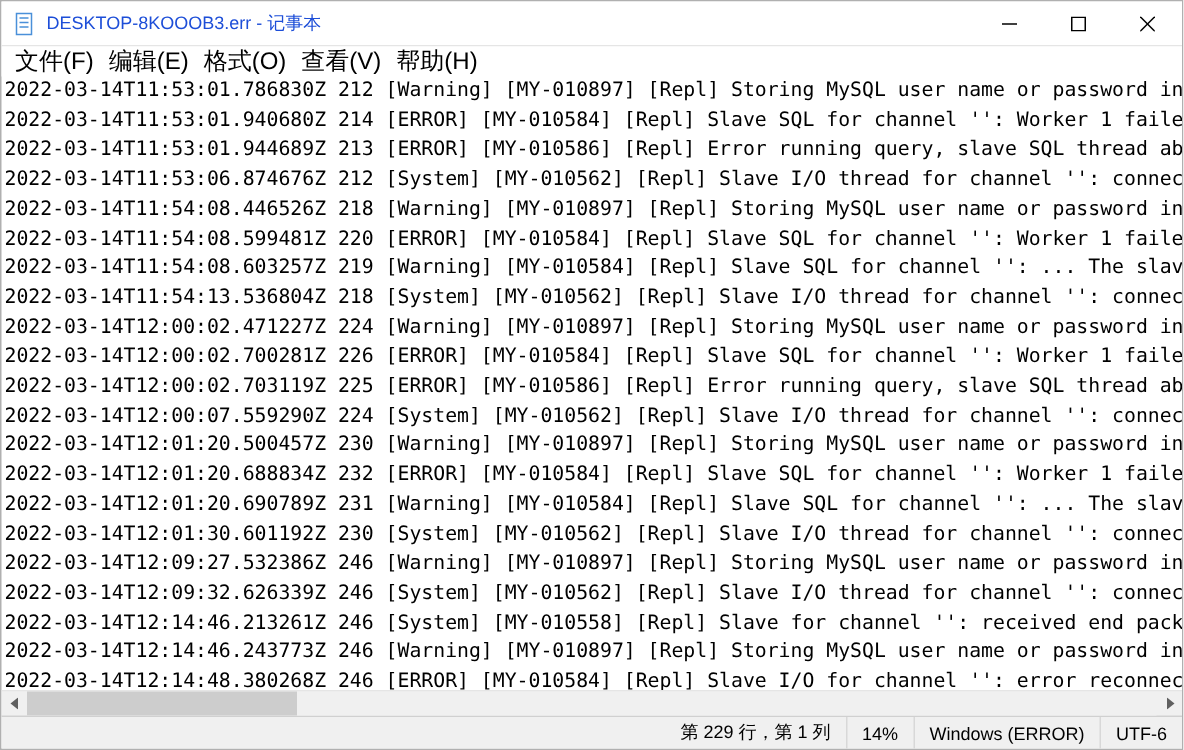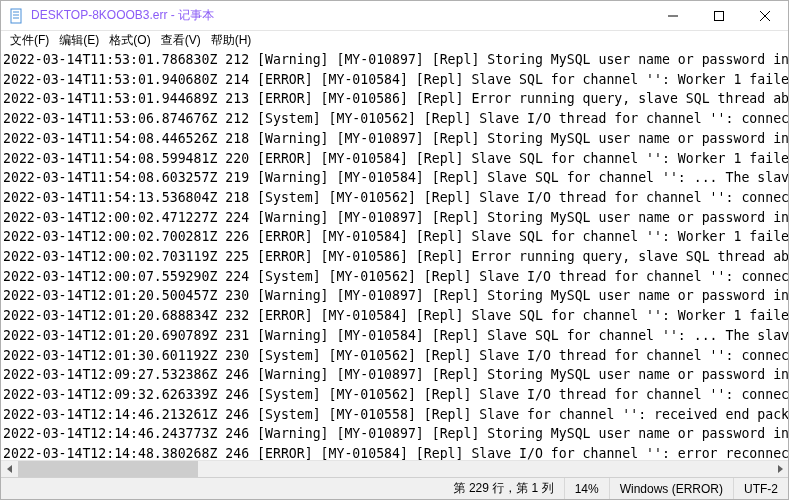--- a/index.html
+++ b/index.html
@@ -1,24 +1,24 @@
 <!DOCTYPE html>
 <html><head>
 <meta charset="utf-8">
 <style>
   * { box-sizing: border-box; }
   html, body { margin: 0; padding: 0; width: 789px; height: 500px; overflow: hidden; font-family: "Microsoft YaHei", "Segoe UI", sans-serif; }
   .window { width: 789px; height: 500px; display: flex; flex-direction: column; background: #fff; border: 1px solid #b0b0b0; }
   .titlebar { height: 30px; display: flex; align-items: center; background: #fff; border-bottom: 1px solid #e5e5e5; }
   .tb-icon { width: 16px; height: 16px; margin: 0 6px 0 8px; }
-  .tb-title { flex: 0 0 auto; font-size: 12px; color: #8b5cf6; }
+  .tb-title { flex: 0 0 auto; font-size: 12px; color: #1d4ed8; }
   .tb-spacer { flex: 1 1 auto; }
   .tb-btn { width: 46px; height: 30px; display: flex; align-items: center; justify-content: center; }
   .tb-btn svg { width: 10px; height: 10px; stroke: #000; stroke-width: 1; fill: none; }
-  .menubar { height: 20px; display: flex; align-items: center; padding: 0 4px; font-size: 12px; color: #000; background: #fff; }
+  .menubar { height: 20px; display: flex; align-items: center; padding: 0 4px; font-size: 16px; color: #000; background: #fff; }
   .menu-item { padding: 1px 5px; cursor: default; }
   .content-wrap { flex: 1 1 auto; display: flex; flex-direction: column; overflow: hidden; }
   .content { flex: 1 1 auto; overflow: hidden; white-space: pre; font-family: "Microsoft YaHei", Consolas, monospace; font-size: 13.2px; line-height: 19.7px; color: #000; padding: 0 2px; }
   .hscroll { height: 17px; background: #f0f0f0; display: flex; align-items: center; border-top: 1px solid #e5e5e5; }
   .hs-btn { width: 17px; height: 17px; display: flex; align-items: center; justify-content: center; background: #f0f0f0; }
   .hs-btn svg { width: 8px; height: 8px; fill: #606060; }
   .hs-track { flex: 1 1 auto; height: 17px; background: #f0f0f0; position: relative; }
   .hs-thumb { position: absolute; left: 0; top: 0; height: 17px; width: 180px; background: #cdcdcd; }
   .statusbar { height: 23px; background: #f0f0f0; border-top: 1px solid #d0d0d0; display: flex; align-items: center; font-size: 12px; color: #000; }
   .sb-spacer { flex: 1 1 auto; }
@@ -105,16 +105,16 @@
           </svg>
         </div>
     </div>
   </div>
 
   <div class="statusbar">
     <span class="sb-spacer"></span>
     <span class="sb-cell first">第 229 行，第 1 列</span>
     <span class="sb-cell">14%</span>
     <span class="sb-cell">Windows (ERROR)</span>
-    <span class="sb-cell">UTF-2</span>
+    <span class="sb-cell">UTF-6</span>
   </div>
 
 </div>
 
 </body></html>

